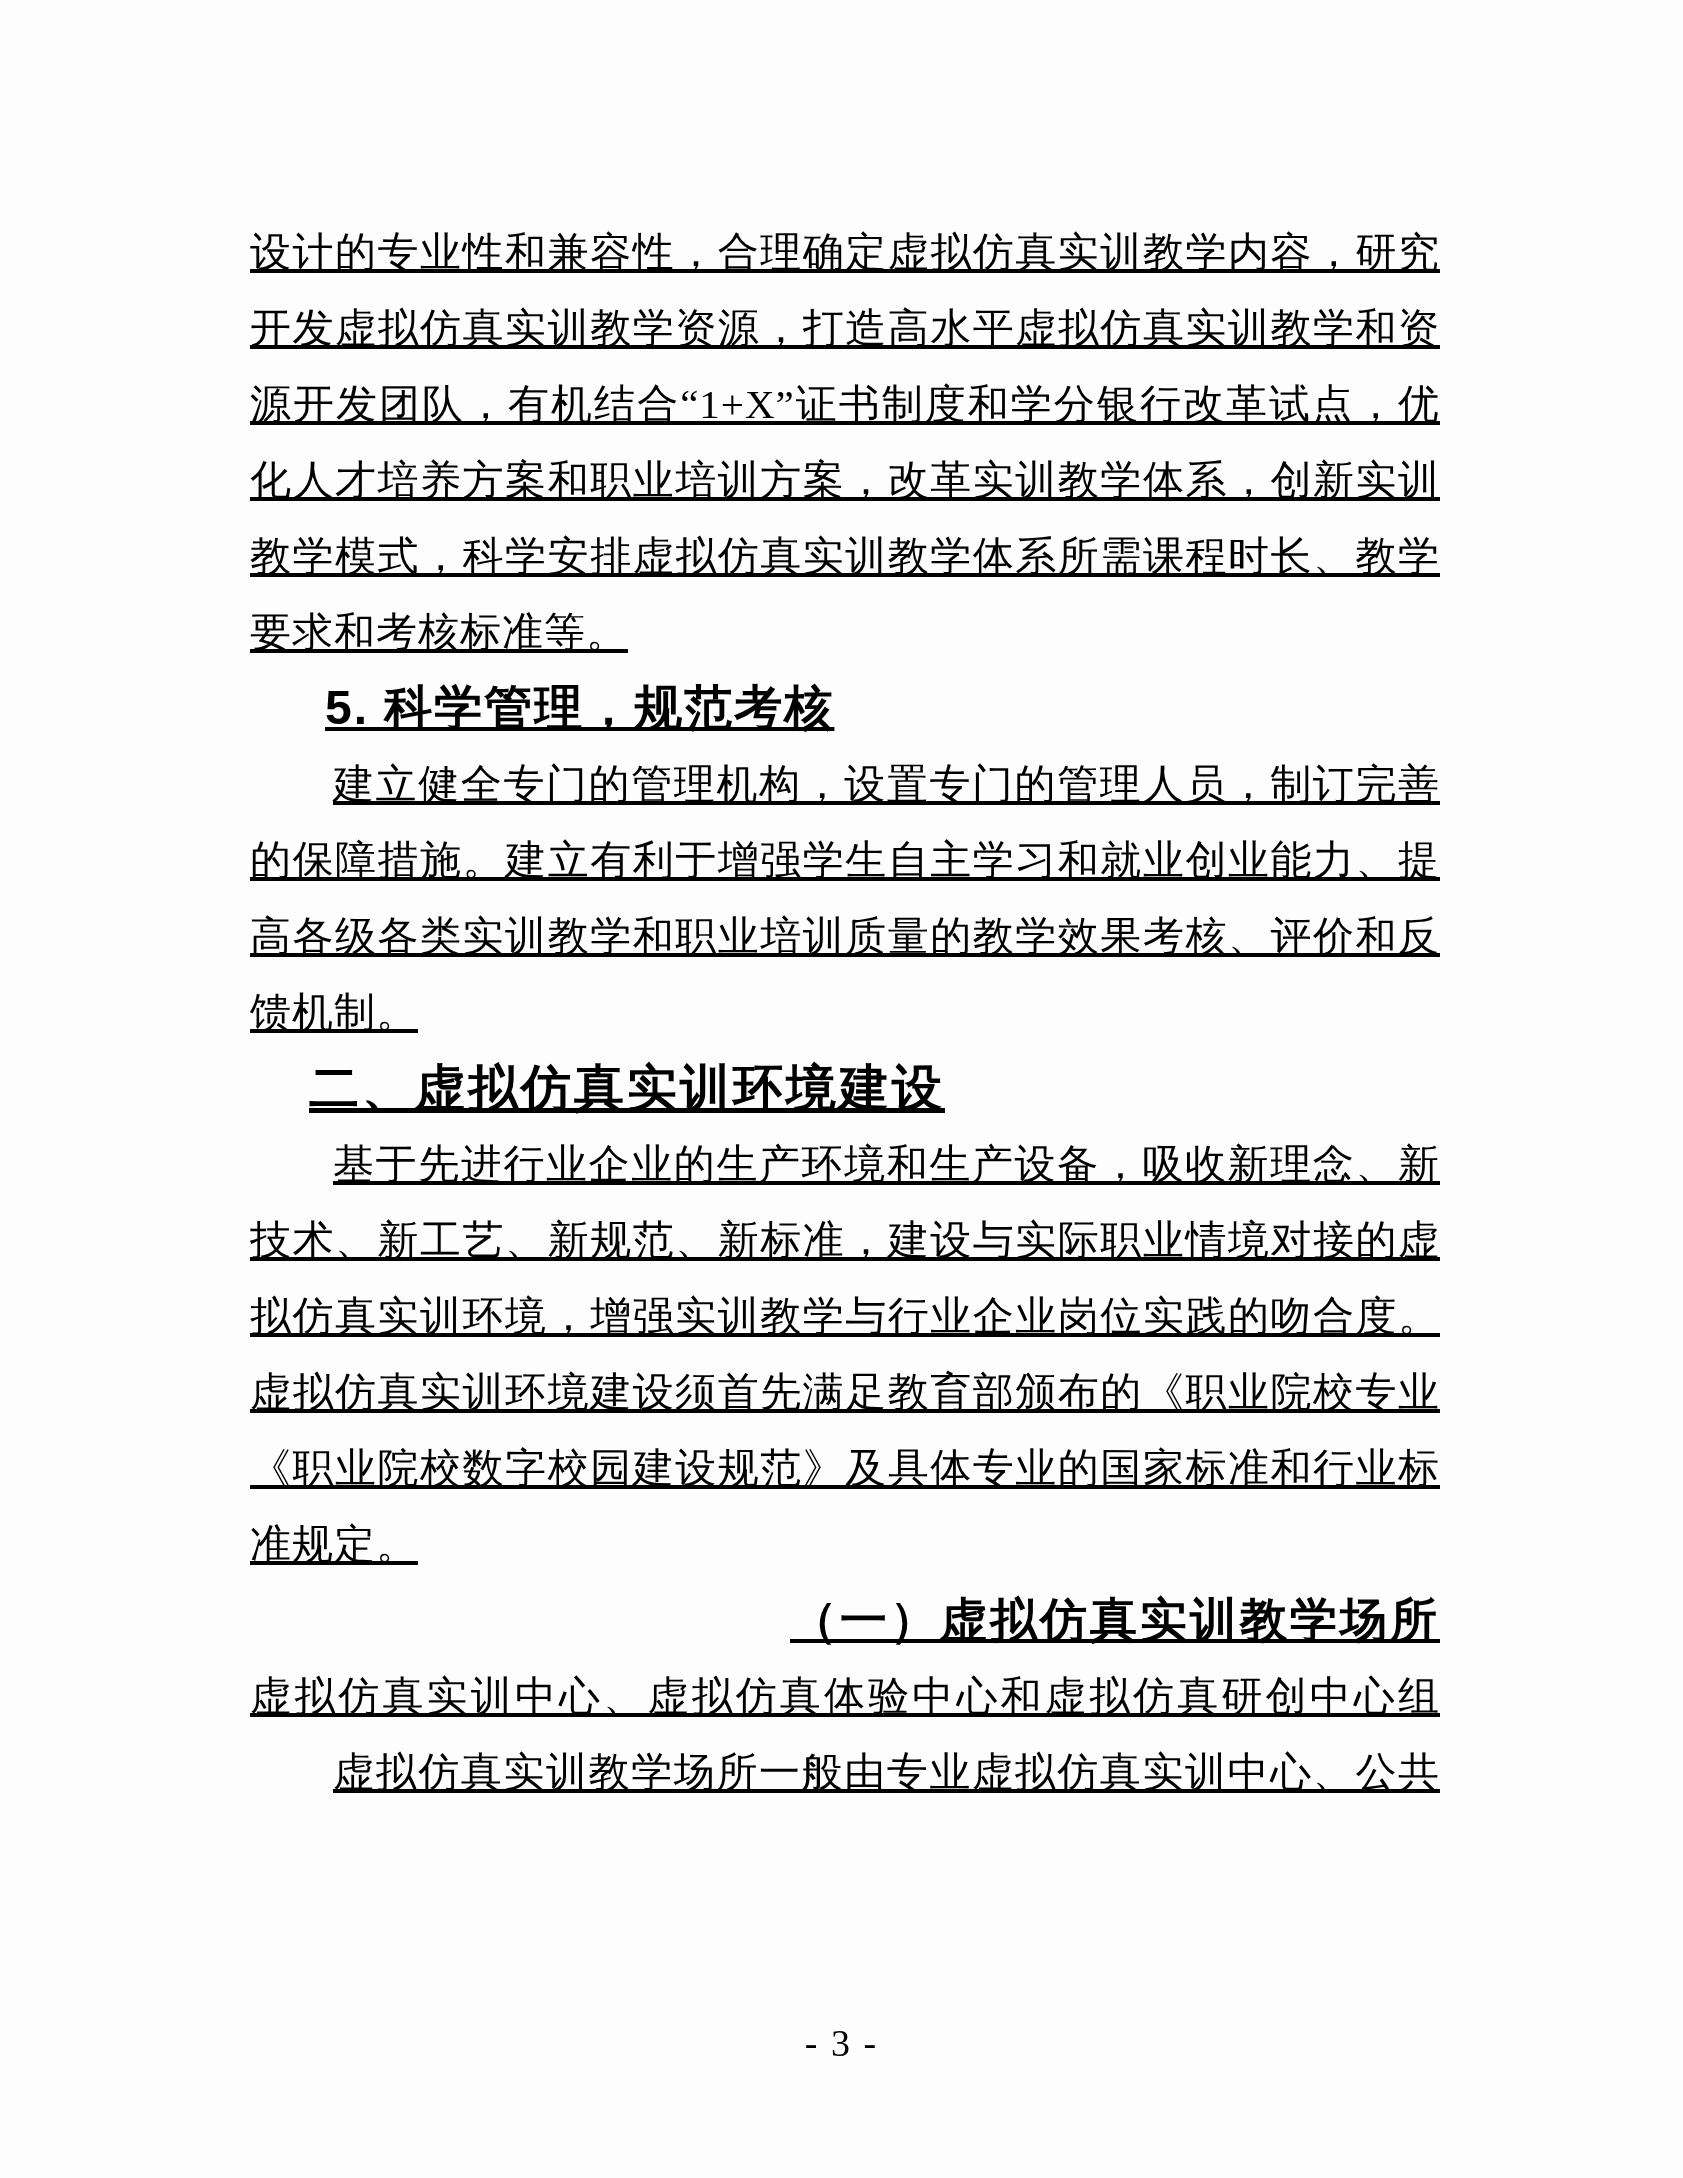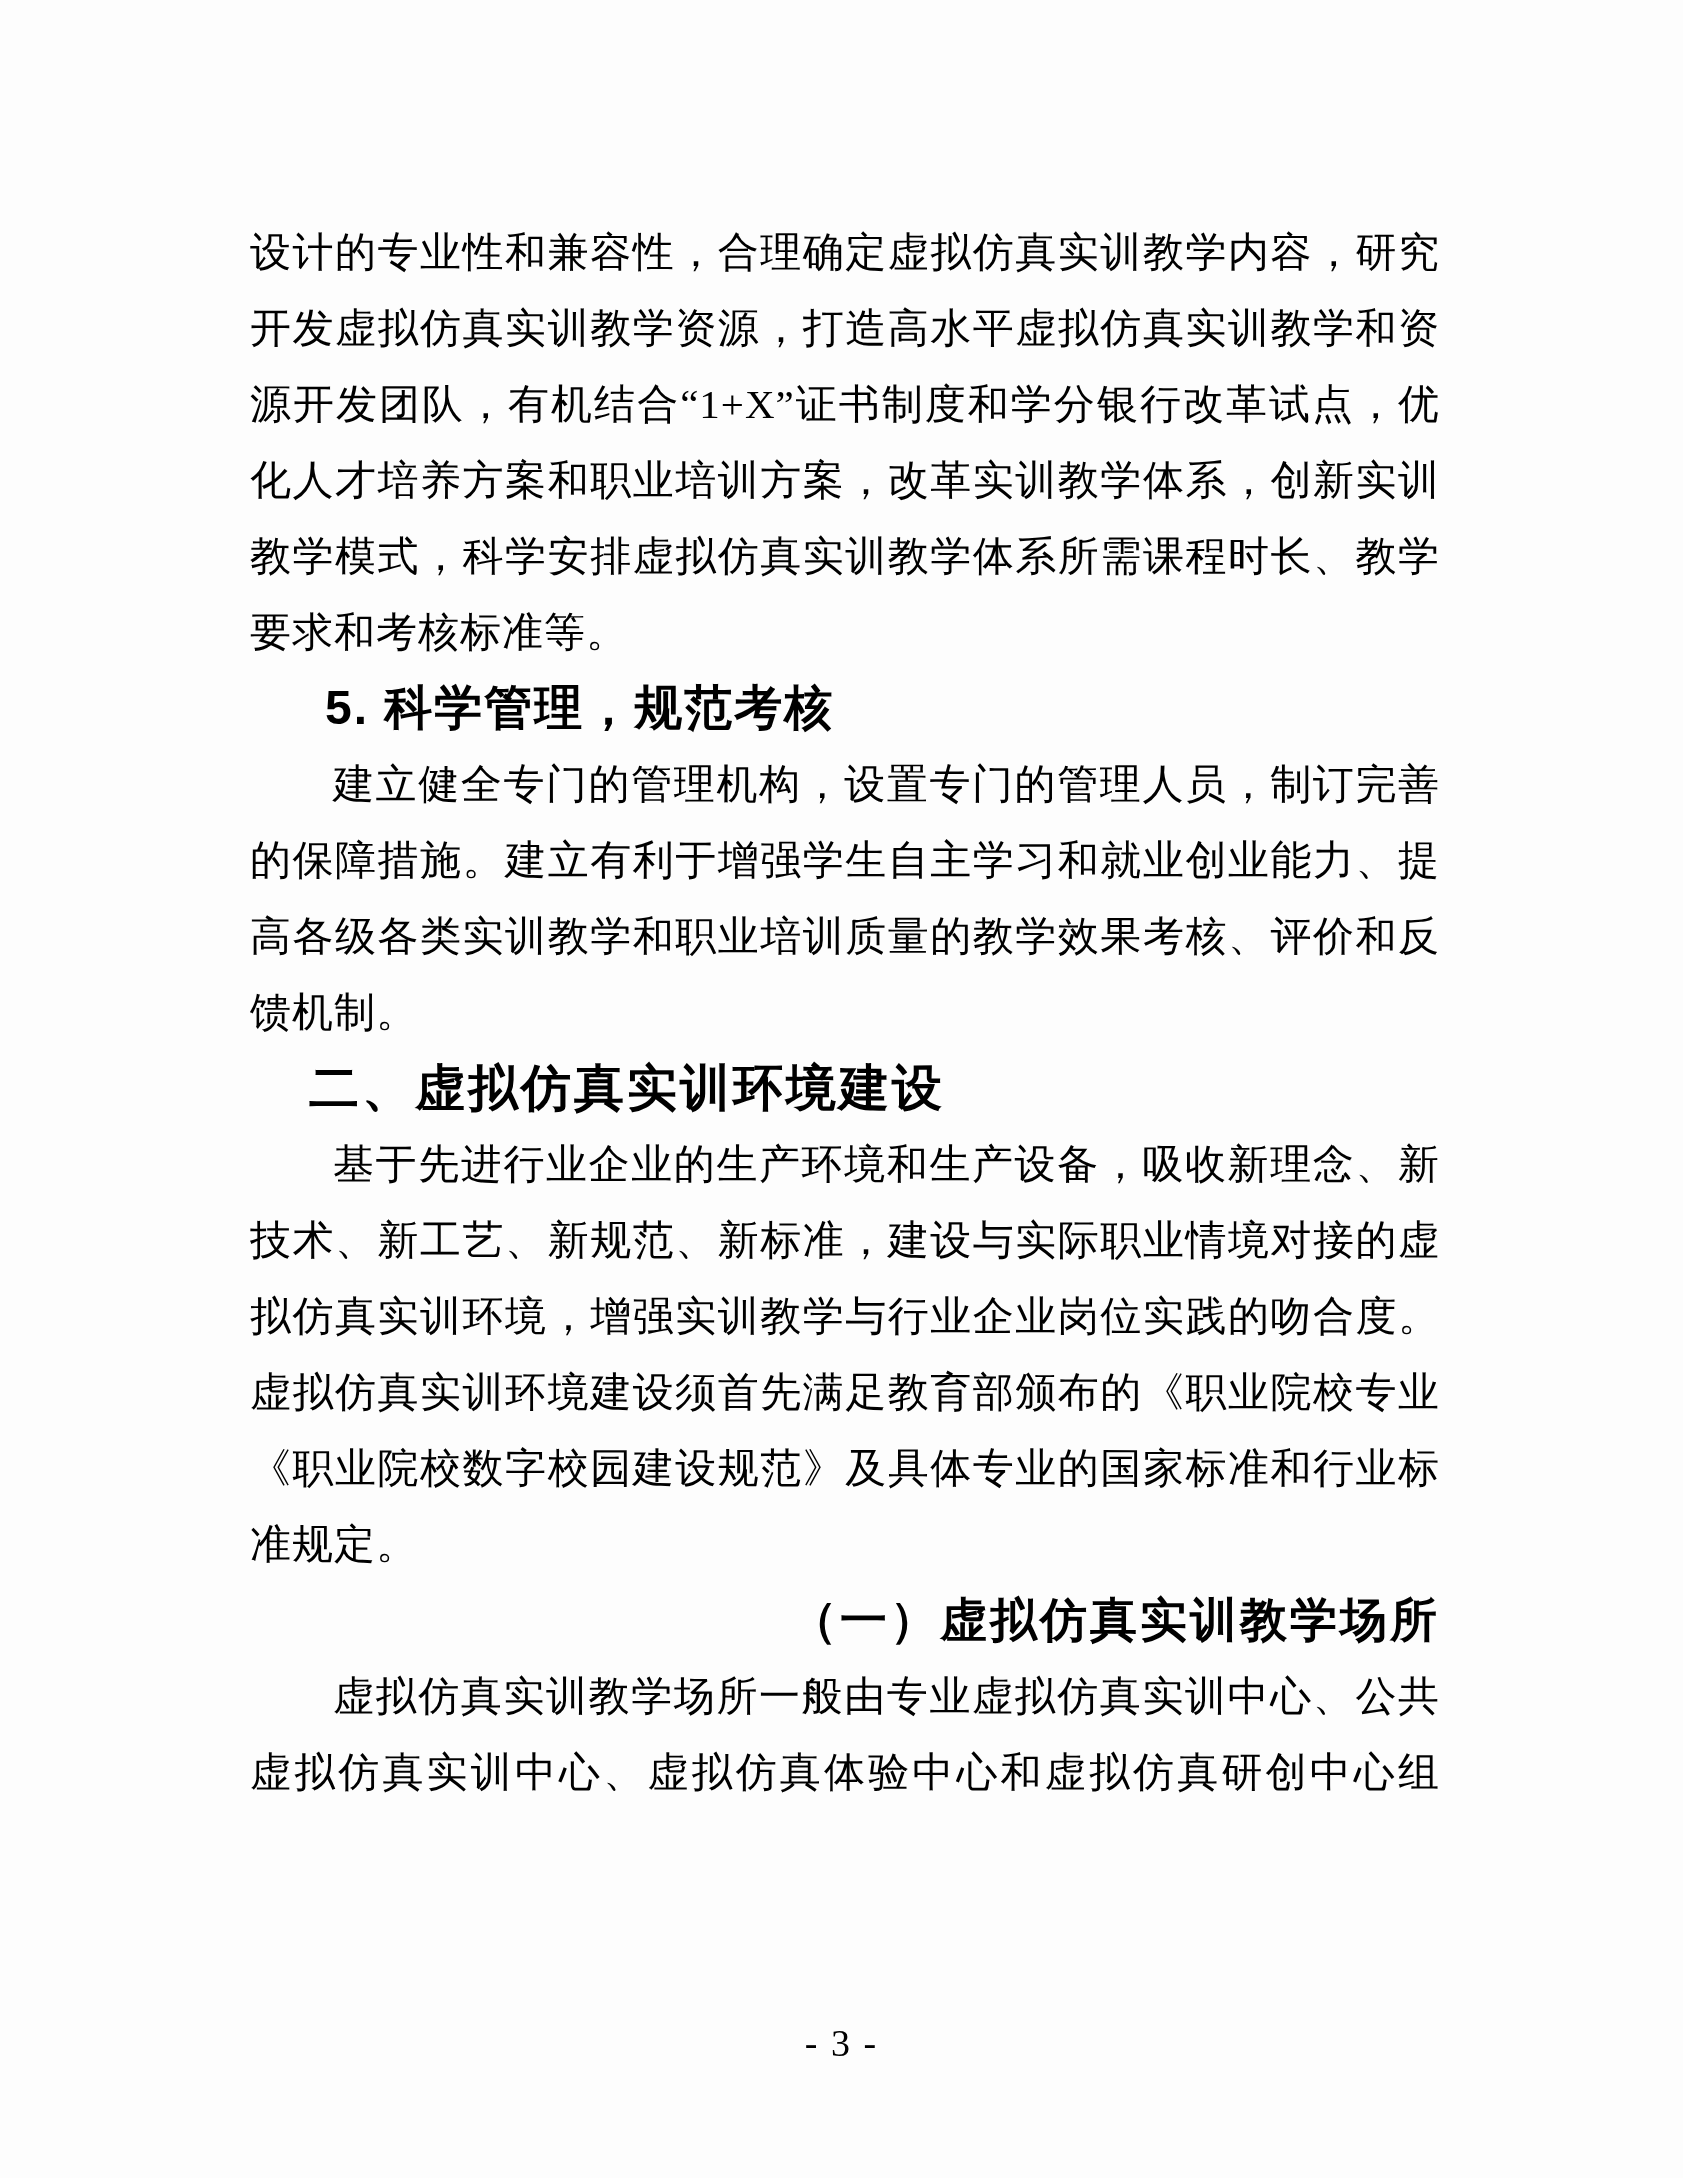--- a/index.html
+++ b/index.html
@@ -12,20 +12,21 @@
     background: #fdfdfd;
     color: #000;
     overflow: hidden;
   }
 
   .content {
     position: absolute;
     left: 250px;
     top: 214px;
     width: 1190px;
+    text-decoration: underline;
   }
 
   
   .line {
     font-family: "Liberation Serif", "DejaVu Serif", serif;
     font-size: 41px;
     letter-spacing: 1px;
     height: 76px;
     line-height: 76px;
     text-align: justify;
@@ -84,21 +85,21 @@
       <div>
         <div class="line ind">基于先进行业企业的生产环境和生产设备，吸收新理念、新</div>
         <div class="line">技术、新工艺、新规范、新标准，建设与实际职业情境对接的虚</div>
         <div class="line">拟仿真实训环境，增强实训教学与行业企业岗位实践的吻合度。</div>
         <div class="line">虚拟仿真实训环境建设须首先满足教育部颁布的《职业院校专业</div>
         <div class="line">《职业院校数字校园建设规范》及具体专业的国家标准和行业标</div>
         <div class="line short">准规定。</div>
       </div>
       <div class="h2">（一）虚拟仿真实训教学场所</div>
       <div>
+        <div class="line">虚拟仿真实训中心、虚拟仿真体验中心和虚拟仿真研创中心组</div>
         <div class="line ind">虚拟仿真实训教学场所一般由专业虚拟仿真实训中心、公共</div>
-        <div class="line">虚拟仿真实训中心、虚拟仿真体验中心和虚拟仿真研创中心组</div>
       </div>
     </div>
   <div class="footer">
     <span>- 3 -</span>
   </div>
 </div>
 
 
 </body></html>

